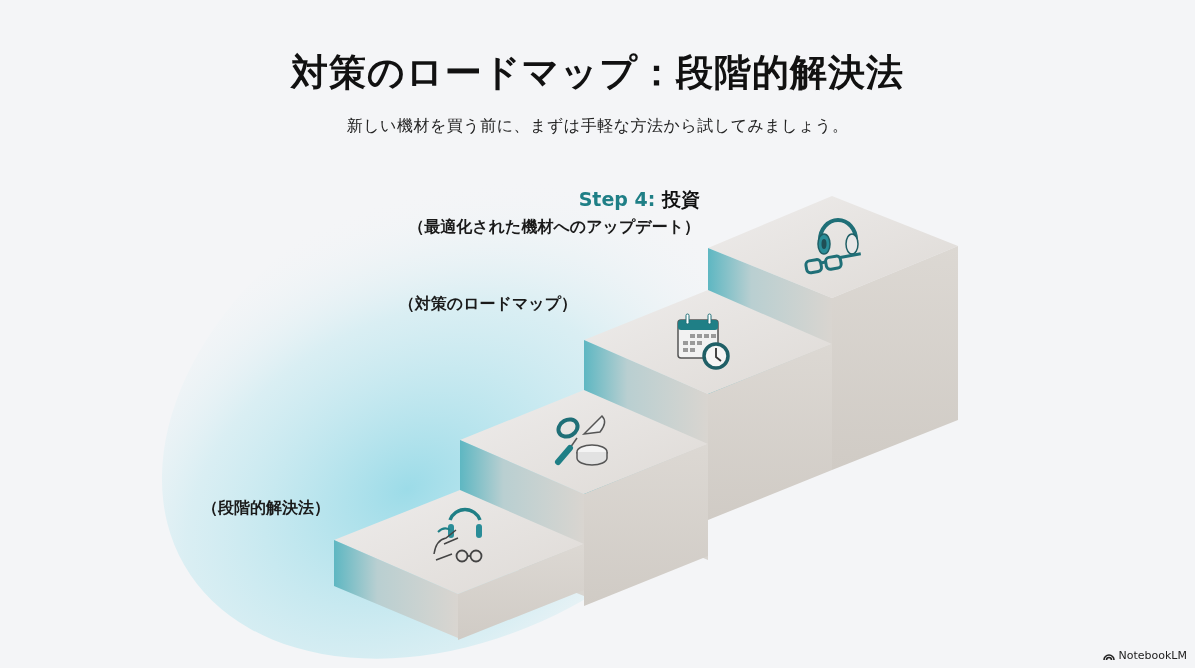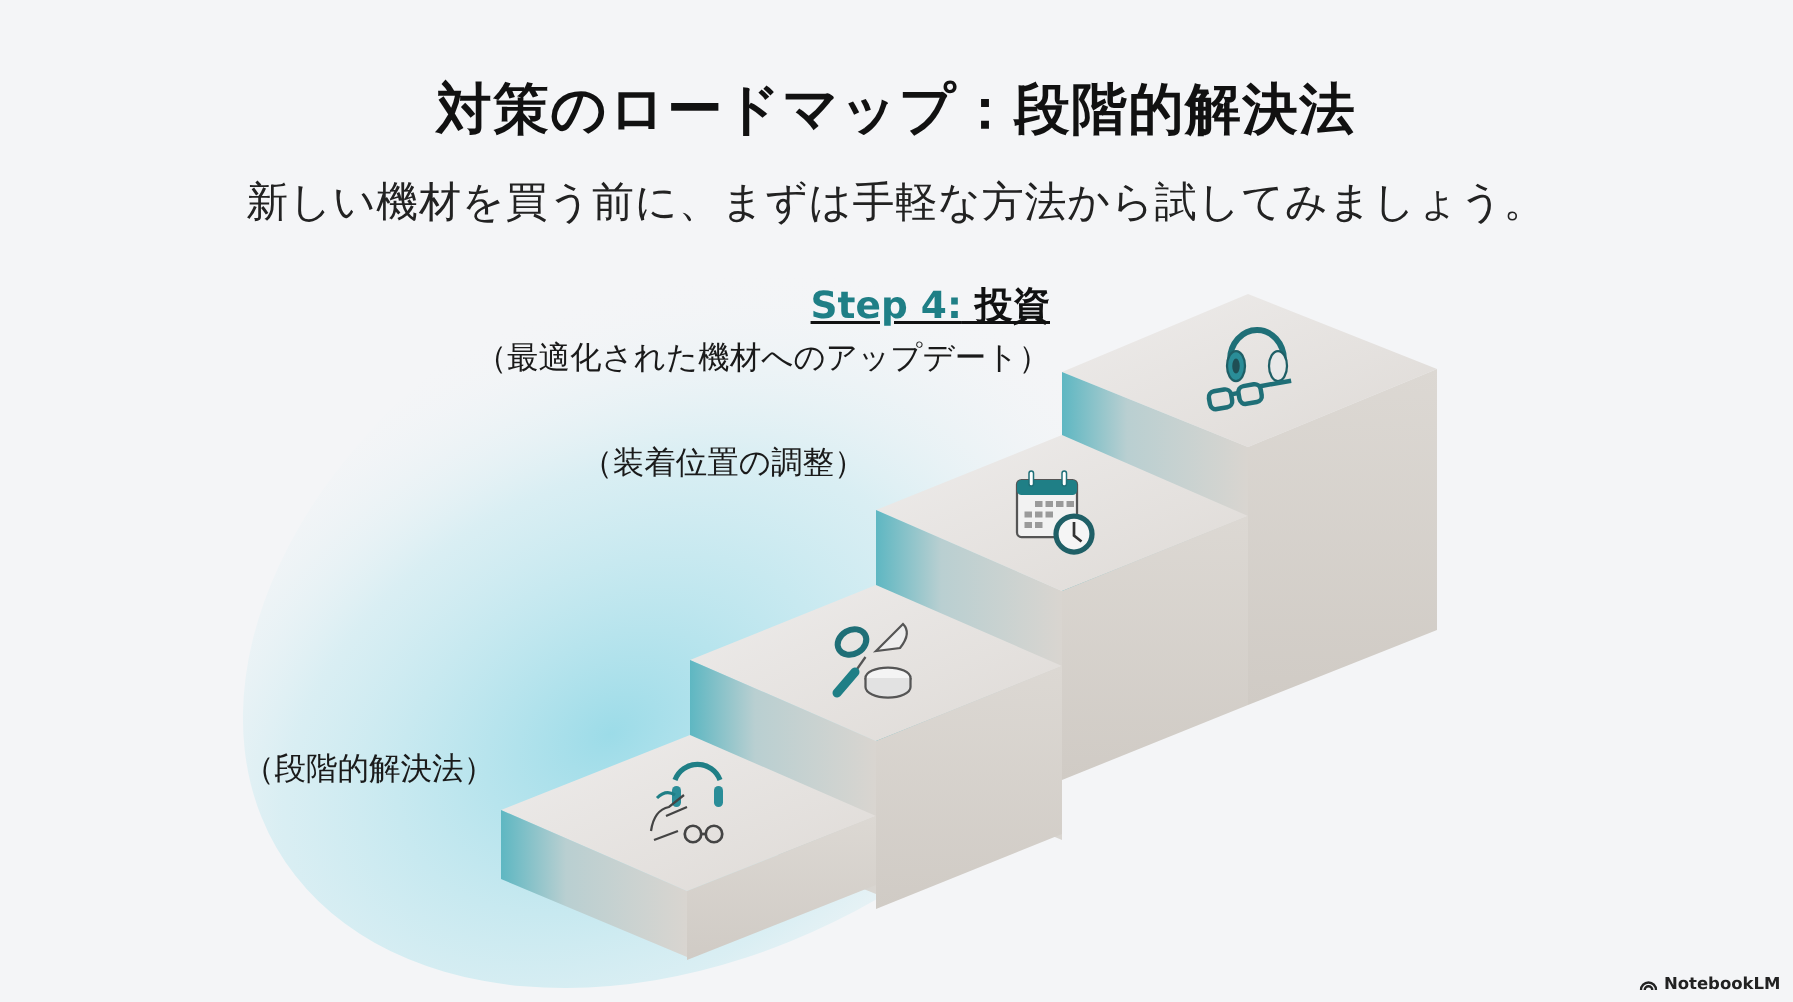--- a/index.html
+++ b/index.html
@@ -8,31 +8,31 @@
     background: #f4f5f7;
     font-family: "DejaVu Sans", "Liberation Sans", sans-serif;
     color: #111;
   }
   .title {
     position: absolute; left: 0; top: 48px; width: 1195px; text-align: center;
     font-size: 37px; font-weight: bold; letter-spacing: 1px; color: #111;
   }
   .subtitle {
     position: absolute; left: 0; top: 116px; width: 1195px; text-align: center;
-    font-size: 28px; color: #222; letter-spacing: 0.5px;
+    font-size: 16px; color: #222; letter-spacing: 0.5px;
   }
   .stage { position: absolute; left: 0; top: 0; width: 1195px; height: 668px; }
   .label {
     position: absolute; text-align: right; white-space: nowrap;
   }
-  .label .head { font-size: 25px; font-weight: bold; color: #111; text-decoration: underline; }
+  .label .head { font-size: 19px; font-weight: bold; color: #111; }
   .label .step { color: #1f7f86; }
-  .label .sub { font-size: 21px; font-weight: normal; color: #1a1a1a; margin-top: 4px; }
+  .label .sub { font-size: 16px; font-weight: bold; color: #1a1a1a; margin-top: 4px; }
   .brand {
-    position: absolute; right: 8px; bottom: 6px; font-size: 11px; font-weight: bold;
+    position: absolute; right: 8px; bottom: 6px; font-size: 11px; font-weight: normal;
     color: #222; display: flex; align-items: center; gap: 4px;
   }
 </style>
 </head>
 <body>
 
 <div class="title">対策のロードマップ：段階的解決法</div>
 <div class="subtitle">新しい機材を買う前に、まずは手軽な方法から試してみましょう。</div>
 
 <svg class="stage" viewBox="0 0 1195 668" xmlns="http://www.w3.org/2000/svg">
@@ -136,21 +136,21 @@
     <line x1="5.5" y1="16" x2="8.5" y2="16" stroke="#444" stroke-width="1.8"></line>
   </g>
 </svg>
 
 <div class="label" style="right:495px; top:187px;">
   <div class="head"><span class="step">Step 4:</span> <span>投資</span></div>
   <div class="sub">（最適化された機材へのアップデート）</div>
 </div>
 
 <div class="label" style="right:618px; top:290px;">
-  <div class="sub">（装着位置の調整）</div>
+  <div class="sub">（対策のロードマップ）</div>
 </div>
 
 <div class="label" style="right:743px; top:394px;">
 </div>
 
 <div class="label" style="right:865px; top:494px;">
   <div class="sub">（段階的解決法）</div>
 </div>
 
 <div class="brand">

